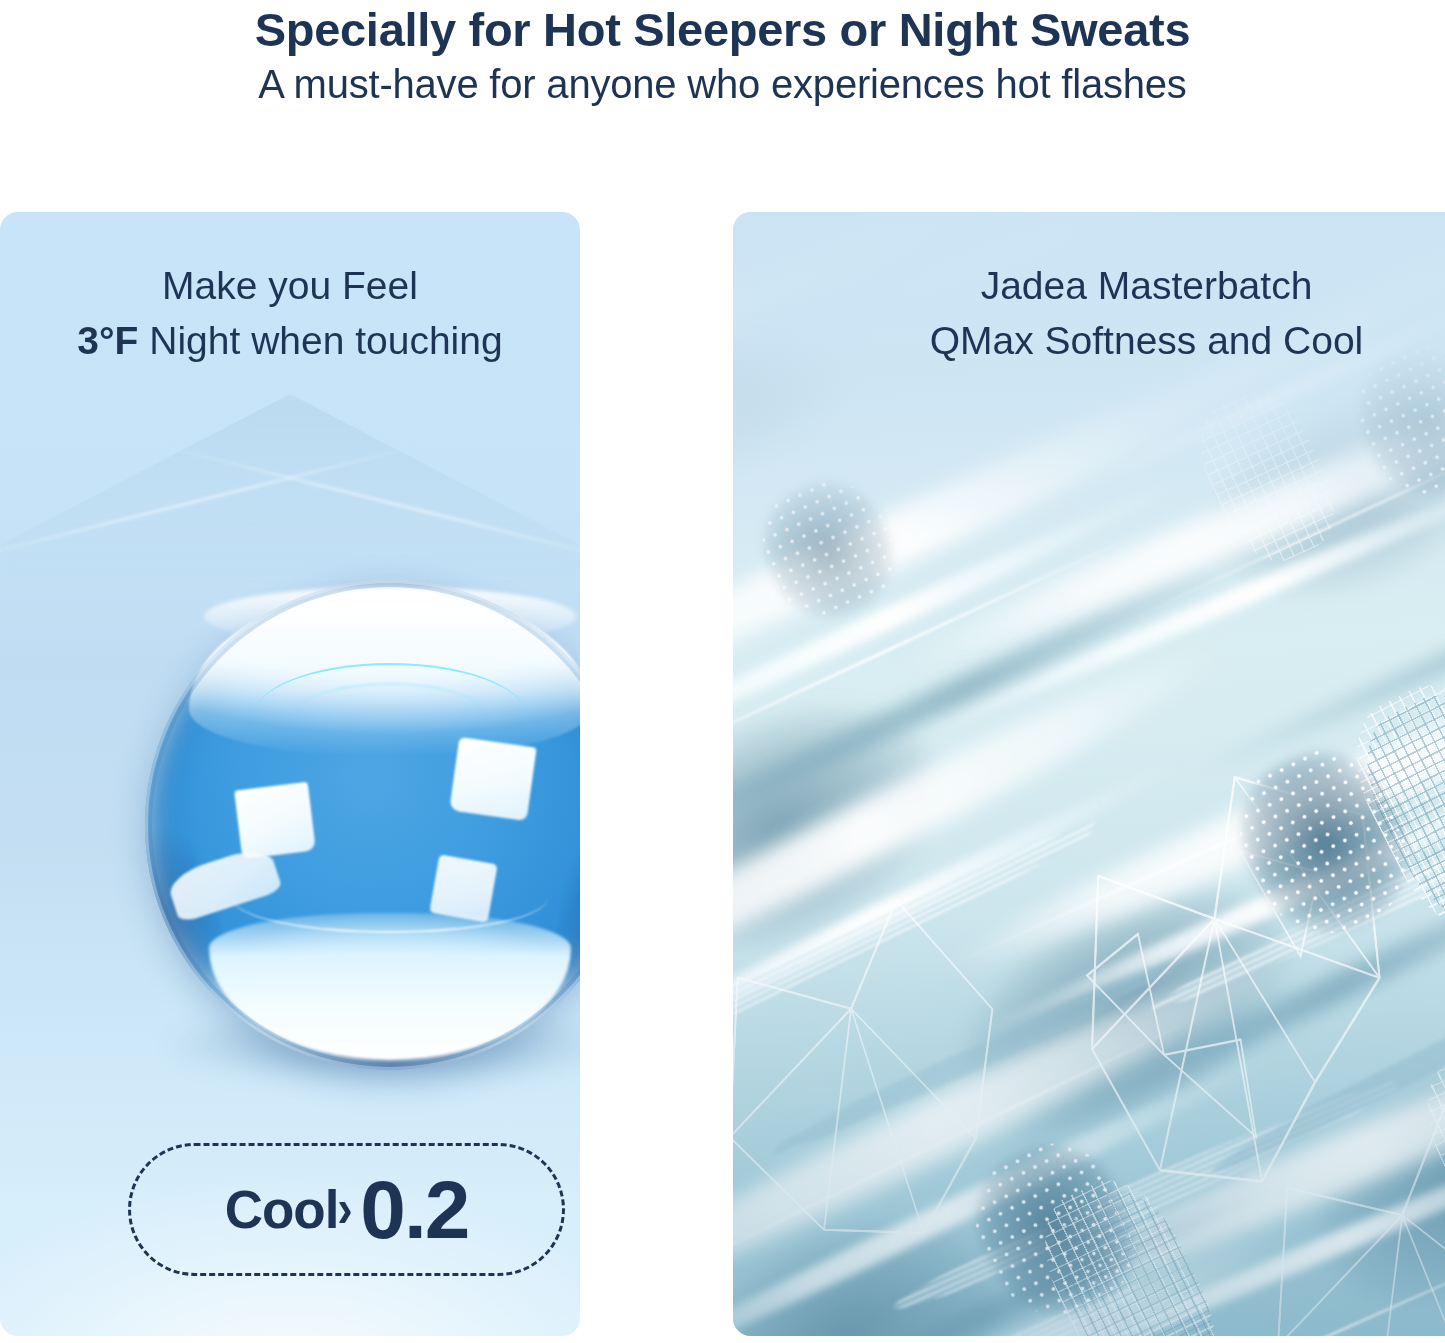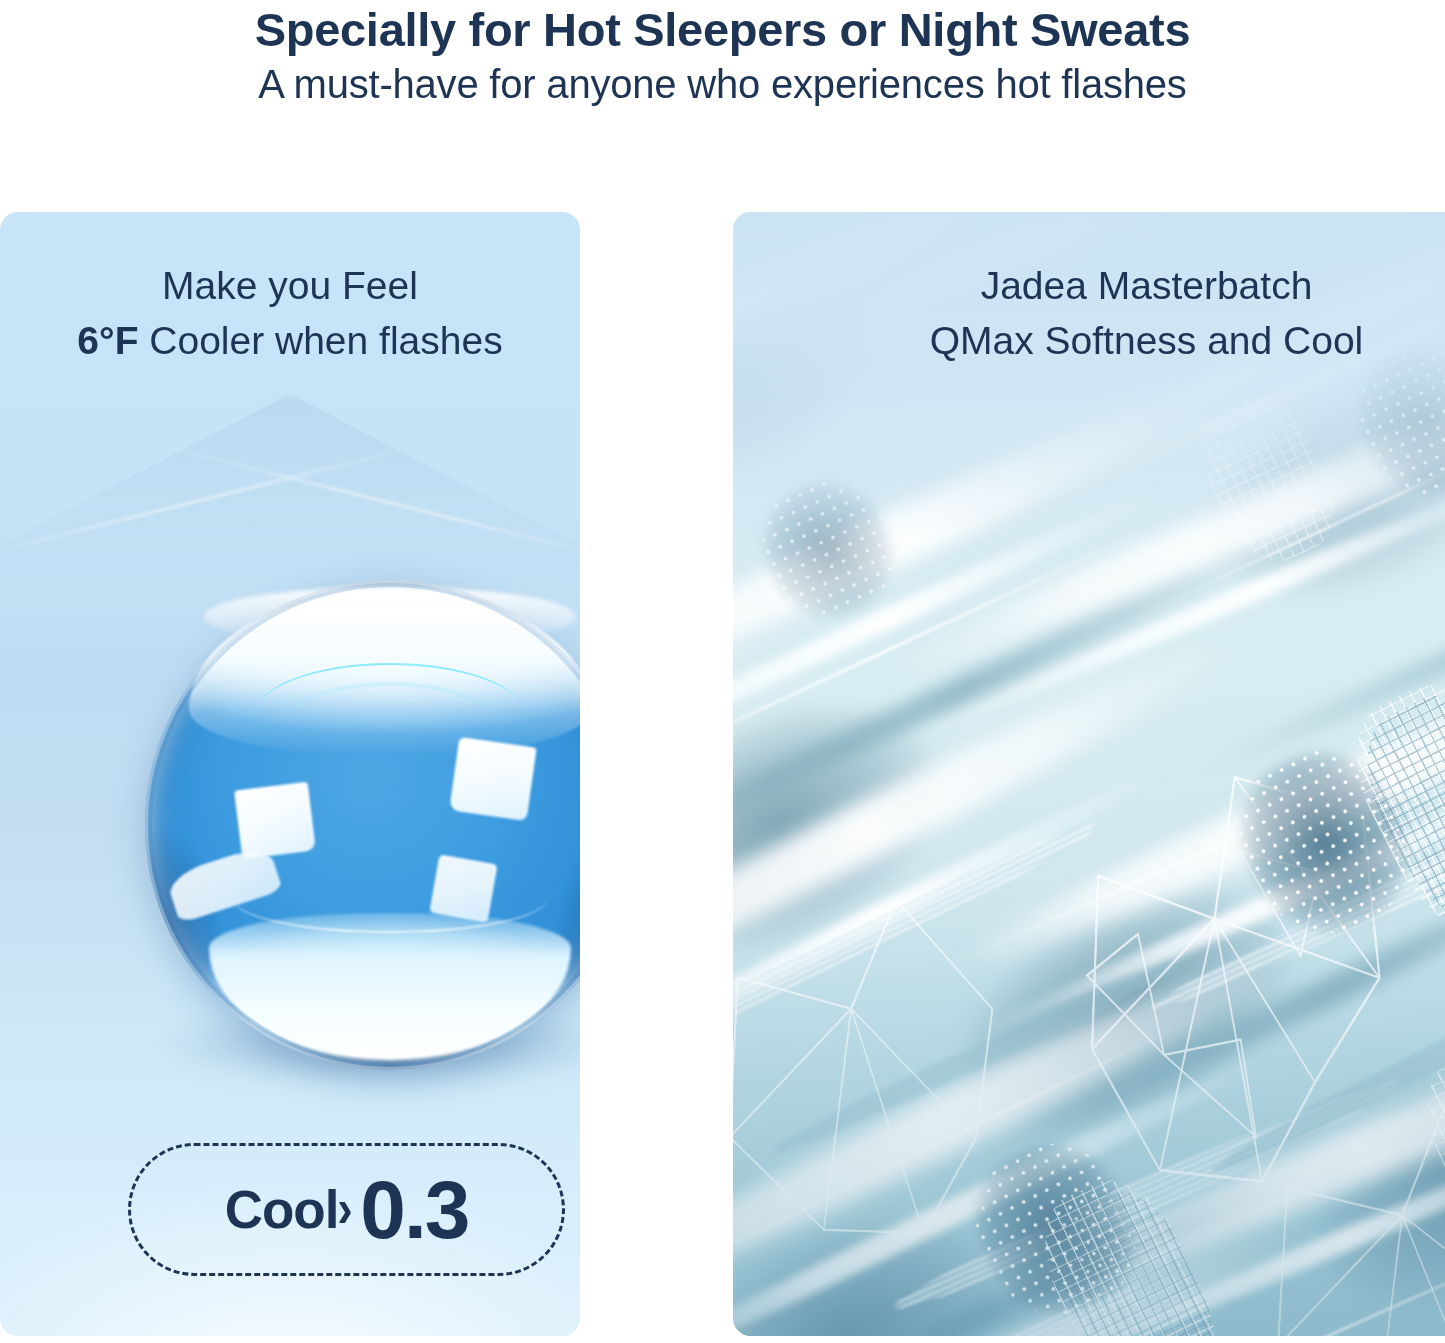--- a/index.html
+++ b/index.html
@@ -360,27 +360,27 @@
         <div class="win win-c"></div>
         <div class="win win-d"></div>
         <div class="caustic"></div>
         <div class="caustic-line"></div>
         <div class="sphere-rim"></div>
       </div>
     </div>
 
     <div class="left-text">
       <div class="lt-1">Make you Feel</div>
-      <div class="lt-2"><span class="bold">6°F</span><span> Cooler when flashes</span></div>
+      <div class="lt-2"><span class="bold">3°F</span><span> Night when touching</span></div>
     </div>
 
     <div class="qmax-badge">
       <span class="qmax-label">Cool</span>
       <span class="qmax-chev">›</span>
-      <span class="qmax-value">0.3</span>
+      <span class="qmax-value">0.2</span>
     </div>
   </div>
 
   <div class="panel panel-right">
 
     <div class="fabric">
 
       <div class="fiber-layer">
 
         <div class="pocket" style="left:-4%;top:46%;width:34%;height:16%;transform:rotate(-26deg);"></div>

